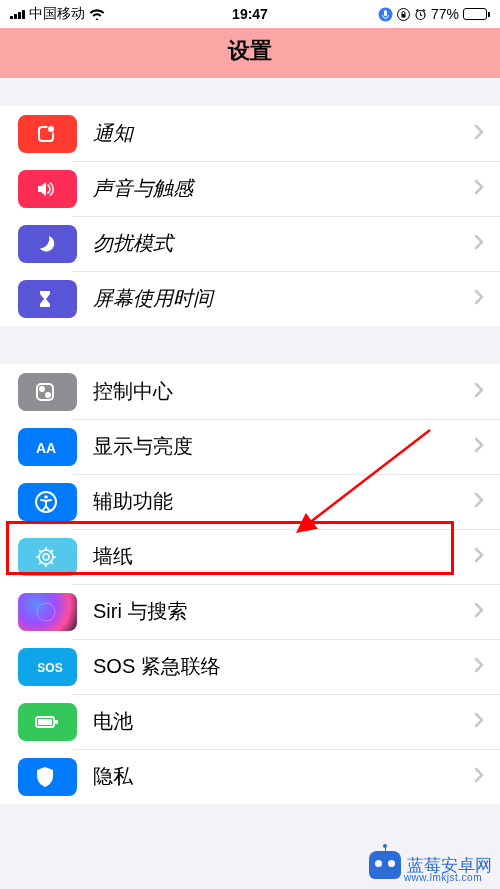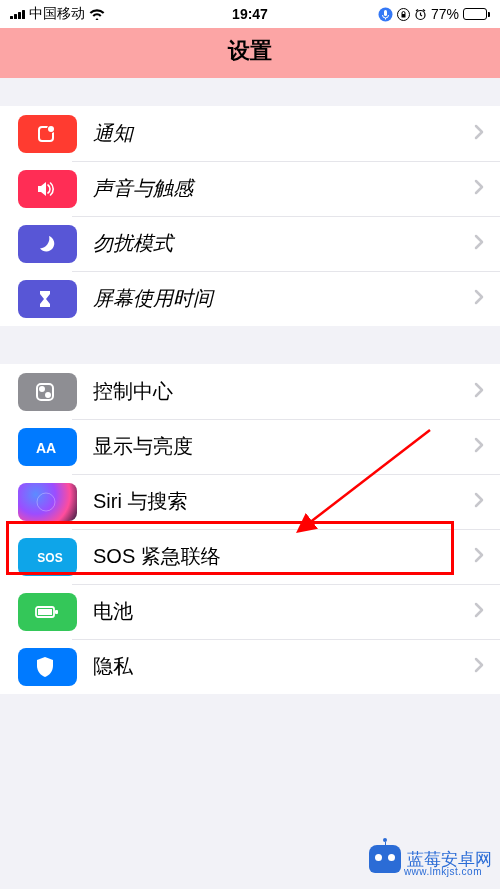--- a/index.html
+++ b/index.html
@@ -25,21 +25,21 @@
     .row { display: flex; align-items: center; height: 55px; padding-left: 18px; position: relative; }
     .row + .row::before { content: ""; position: absolute; top: 0; left: 72px; right: 0; height: 1px; background: #e5e5ea; }
     
     .icon-box { width: 59px; height: 38px; border-radius: 8px; display: flex; align-items: center; justify-content: flex-start; flex-shrink: 0; padding-left: 16px; }
     .label { flex: 1; font-size: 20px; color: #000; padding-left: 16px; }
     .chevron { padding-right: 16px; color: #c7c7cc; }
     
     .highlight-box { position: absolute; border: 3px solid #ff0000; pointer-events: none; z-index: 10; }
     .arrow { position: absolute; pointer-events: none; z-index: 10; }
     
-    .watermark { position: absolute; right: 8px; bottom: 16px; display: flex; align-items: center; gap: 6px; font-size: 17px; color: #2b6cd6; font-weight: 500; }
+    .watermark { position: absolute; right: 8px; bottom: 10px; display: flex; align-items: center; gap: 6px; font-size: 17px; color: #2b6cd6; font-weight: 500; }
     .watermark-sub { position: absolute; right: 10px; bottom: -6px; font-size: 10px; color: #2b6cd6; letter-spacing: 0.5px; }
     .robot-head { width: 32px; height: 28px; background: #2b6cd6; border-radius: 8px 8px 6px 6px; position: relative; }
     .robot-head::before, .robot-head::after { content:""; position:absolute; width:7px; height:7px; background:#fff; border-radius:50%; top:9px; }
     .robot-head::before{left:6px} .robot-head::after{right:6px}
     .robot-antenna { position:absolute; width:4px; height:4px; background:#2b6cd6; border-radius:50%; top:-7px; left:50%; transform:translateX(-50%); }
     .robot-antenna::after{content:"";position:absolute;width:1px;height:4px;background:#2b6cd6;top:4px;left:1.5px;}
   </style>
 </head>
 <body>
 
@@ -151,20 +151,46 @@
       <svg width="24" height="20" viewBox="0 0 24 20">
           <text x="12" y="16" text-anchor="middle" font-size="14" font-weight="600" fill="#fff">AA</text>
         </svg>
     </span>
     <span class="label">显示与亮度</span>
     <span class="chevron"><svg width="10" height="16" viewBox="0 0 10 16">
           <path d="M2 2l6 6-6 6" stroke="#c7c7cc" stroke-width="2.5" fill="none" stroke-linecap="round" stroke-linejoin="round"></path>
         </svg></span>
   </div>
   <div class="row">
+    <span class="icon-box" style="background:#007aff">
+      <svg width="24" height="24" viewBox="0 0 24 24">
+          <circle cx="12" cy="12" r="10" fill="none" stroke="#fff" stroke-width="2"></circle>
+          <circle cx="12" cy="7" r="1.8" fill="#fff"></circle>
+          <path d="M7 10l5 1 5-1M12 11v5l-3 4M12 16l3 4" stroke="#fff" stroke-width="2" stroke-linecap="round" fill="none"></path>
+        </svg>
+    </span>
+    <span class="label">辅助功能</span>
+    <span class="chevron"><svg width="10" height="16" viewBox="0 0 10 16">
+          <path d="M2 2l6 6-6 6" stroke="#c7c7cc" stroke-width="2.5" fill="none" stroke-linecap="round" stroke-linejoin="round"></path>
+        </svg></span>
+  </div>
+  <div class="row">
+    <span class="icon-box" style="background:#54c7ec">
+      <svg width="24" height="24" viewBox="0 0 24 24" fill="none" stroke="#fff" stroke-width="1.5">
+          <circle cx="12" cy="12" r="3"></circle>
+          <circle cx="12" cy="12" r="7"></circle>
+          <path d="M12 2v4M12 18v4M2 12h4M18 12h4M5 5l3 3M16 16l3 3M5 19l3-3M16 8l3-3"></path>
+        </svg>
+    </span>
+    <span class="label">墙纸</span>
+    <span class="chevron"><svg width="10" height="16" viewBox="0 0 10 16">
+          <path d="M2 2l6 6-6 6" stroke="#c7c7cc" stroke-width="2.5" fill="none" stroke-linecap="round" stroke-linejoin="round"></path>
+        </svg></span>
+  </div>
+  <div class="row">
     <span class="icon-box" style="background:radial-gradient(circle at 30% 30%,#5b8cff,#9c4dff 40%,#ff4d9c 70%,#2a1a3a)">
       <svg width="24" height="24" viewBox="0 0 24 24">
           <circle cx="12" cy="12" r="9" fill="none" stroke="#fff" stroke-width="0.5" opacity="0.6"></circle>
         </svg>
     </span>
     <span class="label">Siri 与搜索</span>
     <span class="chevron"><svg width="10" height="16" viewBox="0 0 10 16">
           <path d="M2 2l6 6-6 6" stroke="#c7c7cc" stroke-width="2.5" fill="none" stroke-linecap="round" stroke-linejoin="round"></path>
         </svg></span>
   </div>

